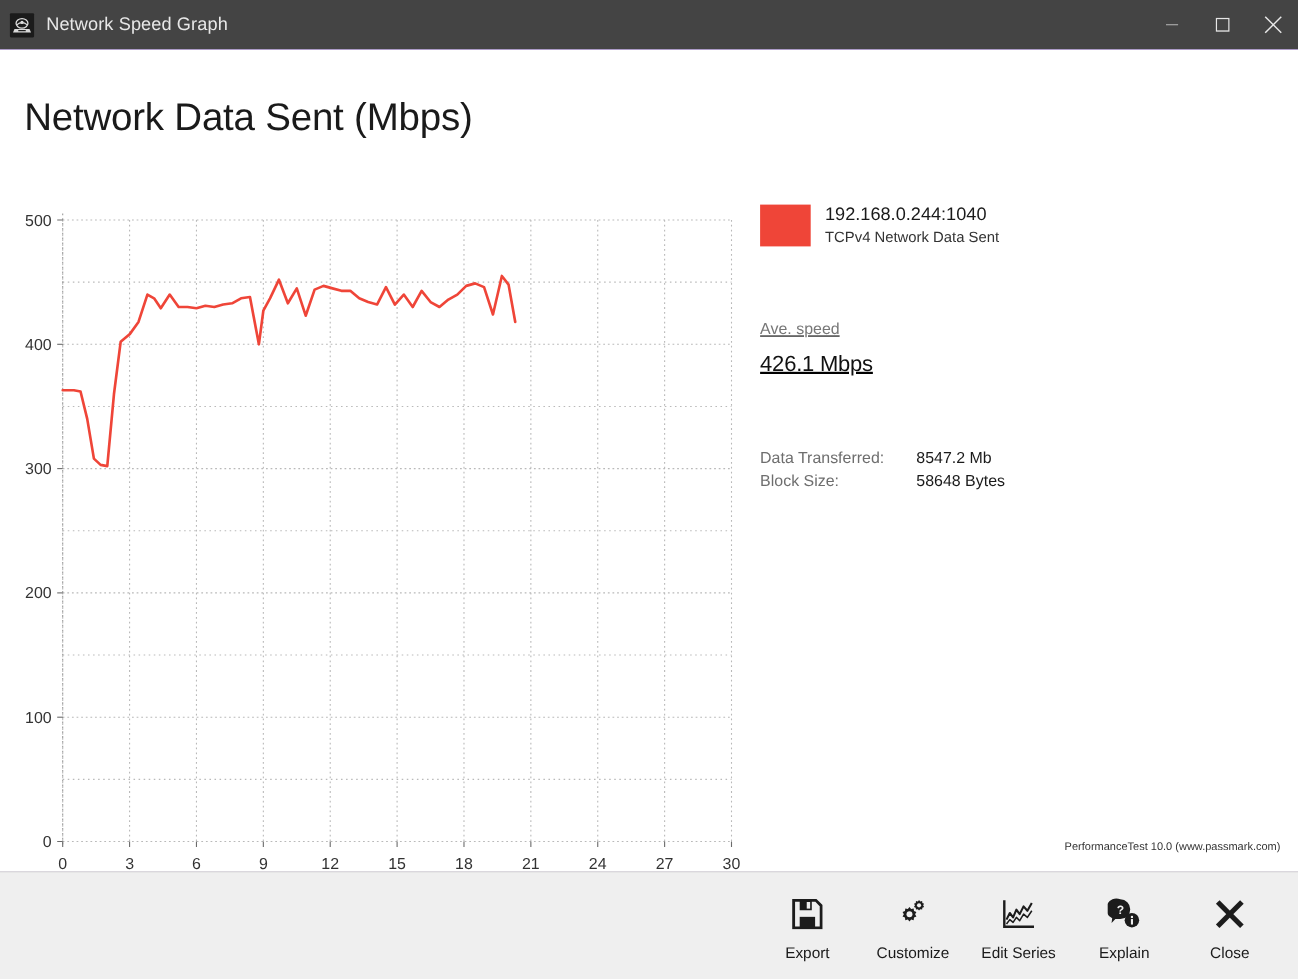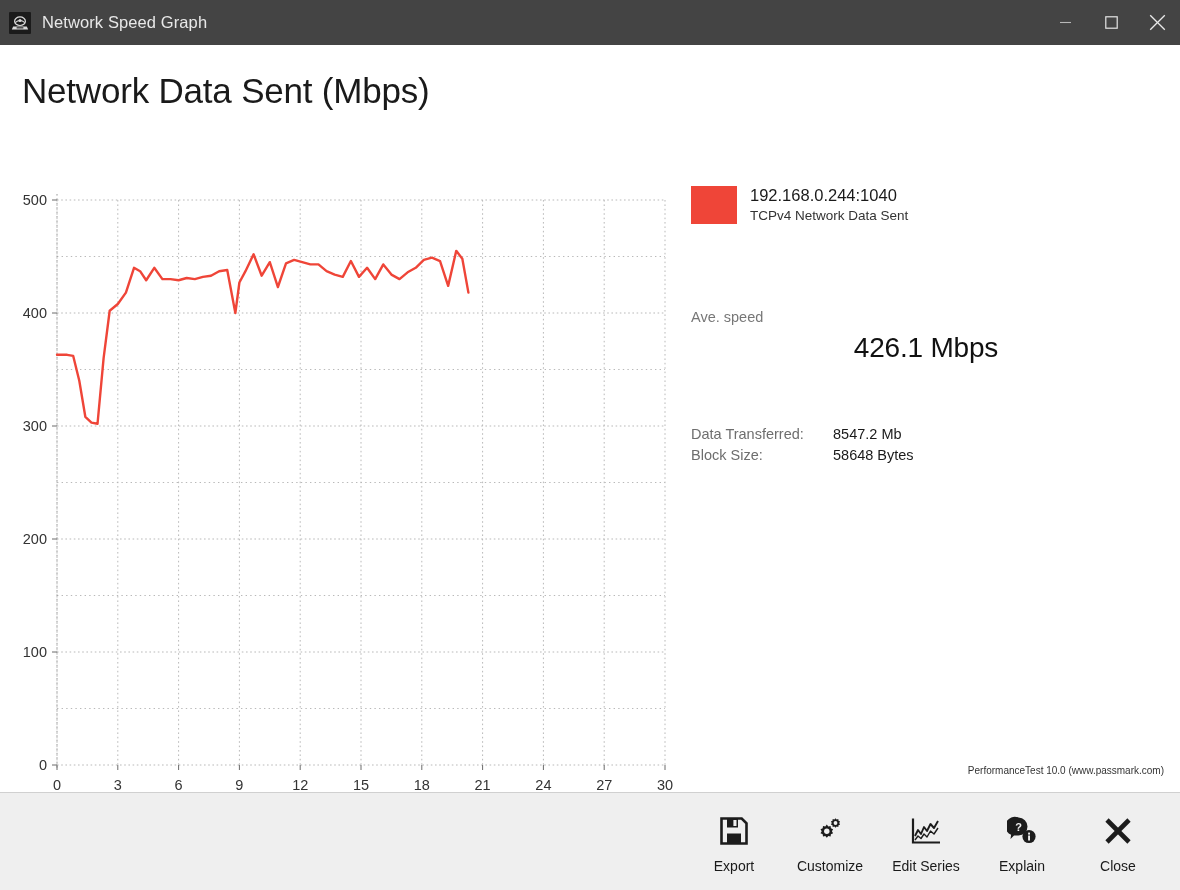--- a/index.html
+++ b/index.html
@@ -52,21 +52,21 @@
 
   
   .content {
     flex: 1 1 auto;
     position: relative;
     background: #ffffff;
     overflow: hidden;
   }
   .chart-title {
     position: absolute;
-    left: 22px; top: 26px;
+    left: 22px; top: 42px;
     font-size: 35px;
     color: #1a1a1a;
     font-weight: 400;
     letter-spacing: -0.2px;
     white-space: nowrap;
   }
 
   
   .plot-wrap {
     position: absolute;
@@ -90,25 +90,25 @@
   .legend-text { margin-left: 13px; padding-top: 0px; }
   .legend-title {
     font-size: 16.5px; color: #1a1a1a; line-height: 21px;
     white-space: nowrap;
   }
   .legend-sub {
     font-size: 13.5px; color: #333333; line-height: 19px;
     white-space: nowrap;
   }
 
-  .ave-block { margin-top: 82px; }
+  .ave-block { margin-top: 65px; text-decoration: underline; }
   .ave-label { font-size: 14.5px; color: #777777; line-height: 20px; }
   .ave-value {
-    font-size: 28px; color: #111111; line-height: 38px;
-    margin-top: 2px; letter-spacing: -0.2px; text-align: center;
+    font-size: 20px; color: #111111; line-height: 38px;
+    margin-top: 2px; letter-spacing: -0.2px;
   }
 
   .stats { margin-top: 57px; }
   .stat-row { display: flex; line-height: 21px; }
   .stat-key {
     width: 142px; flex: 0 0 142px;
     font-size: 14.5px; color: #6e6e6e;
     white-space: nowrap;
   }
   .stat-val {

